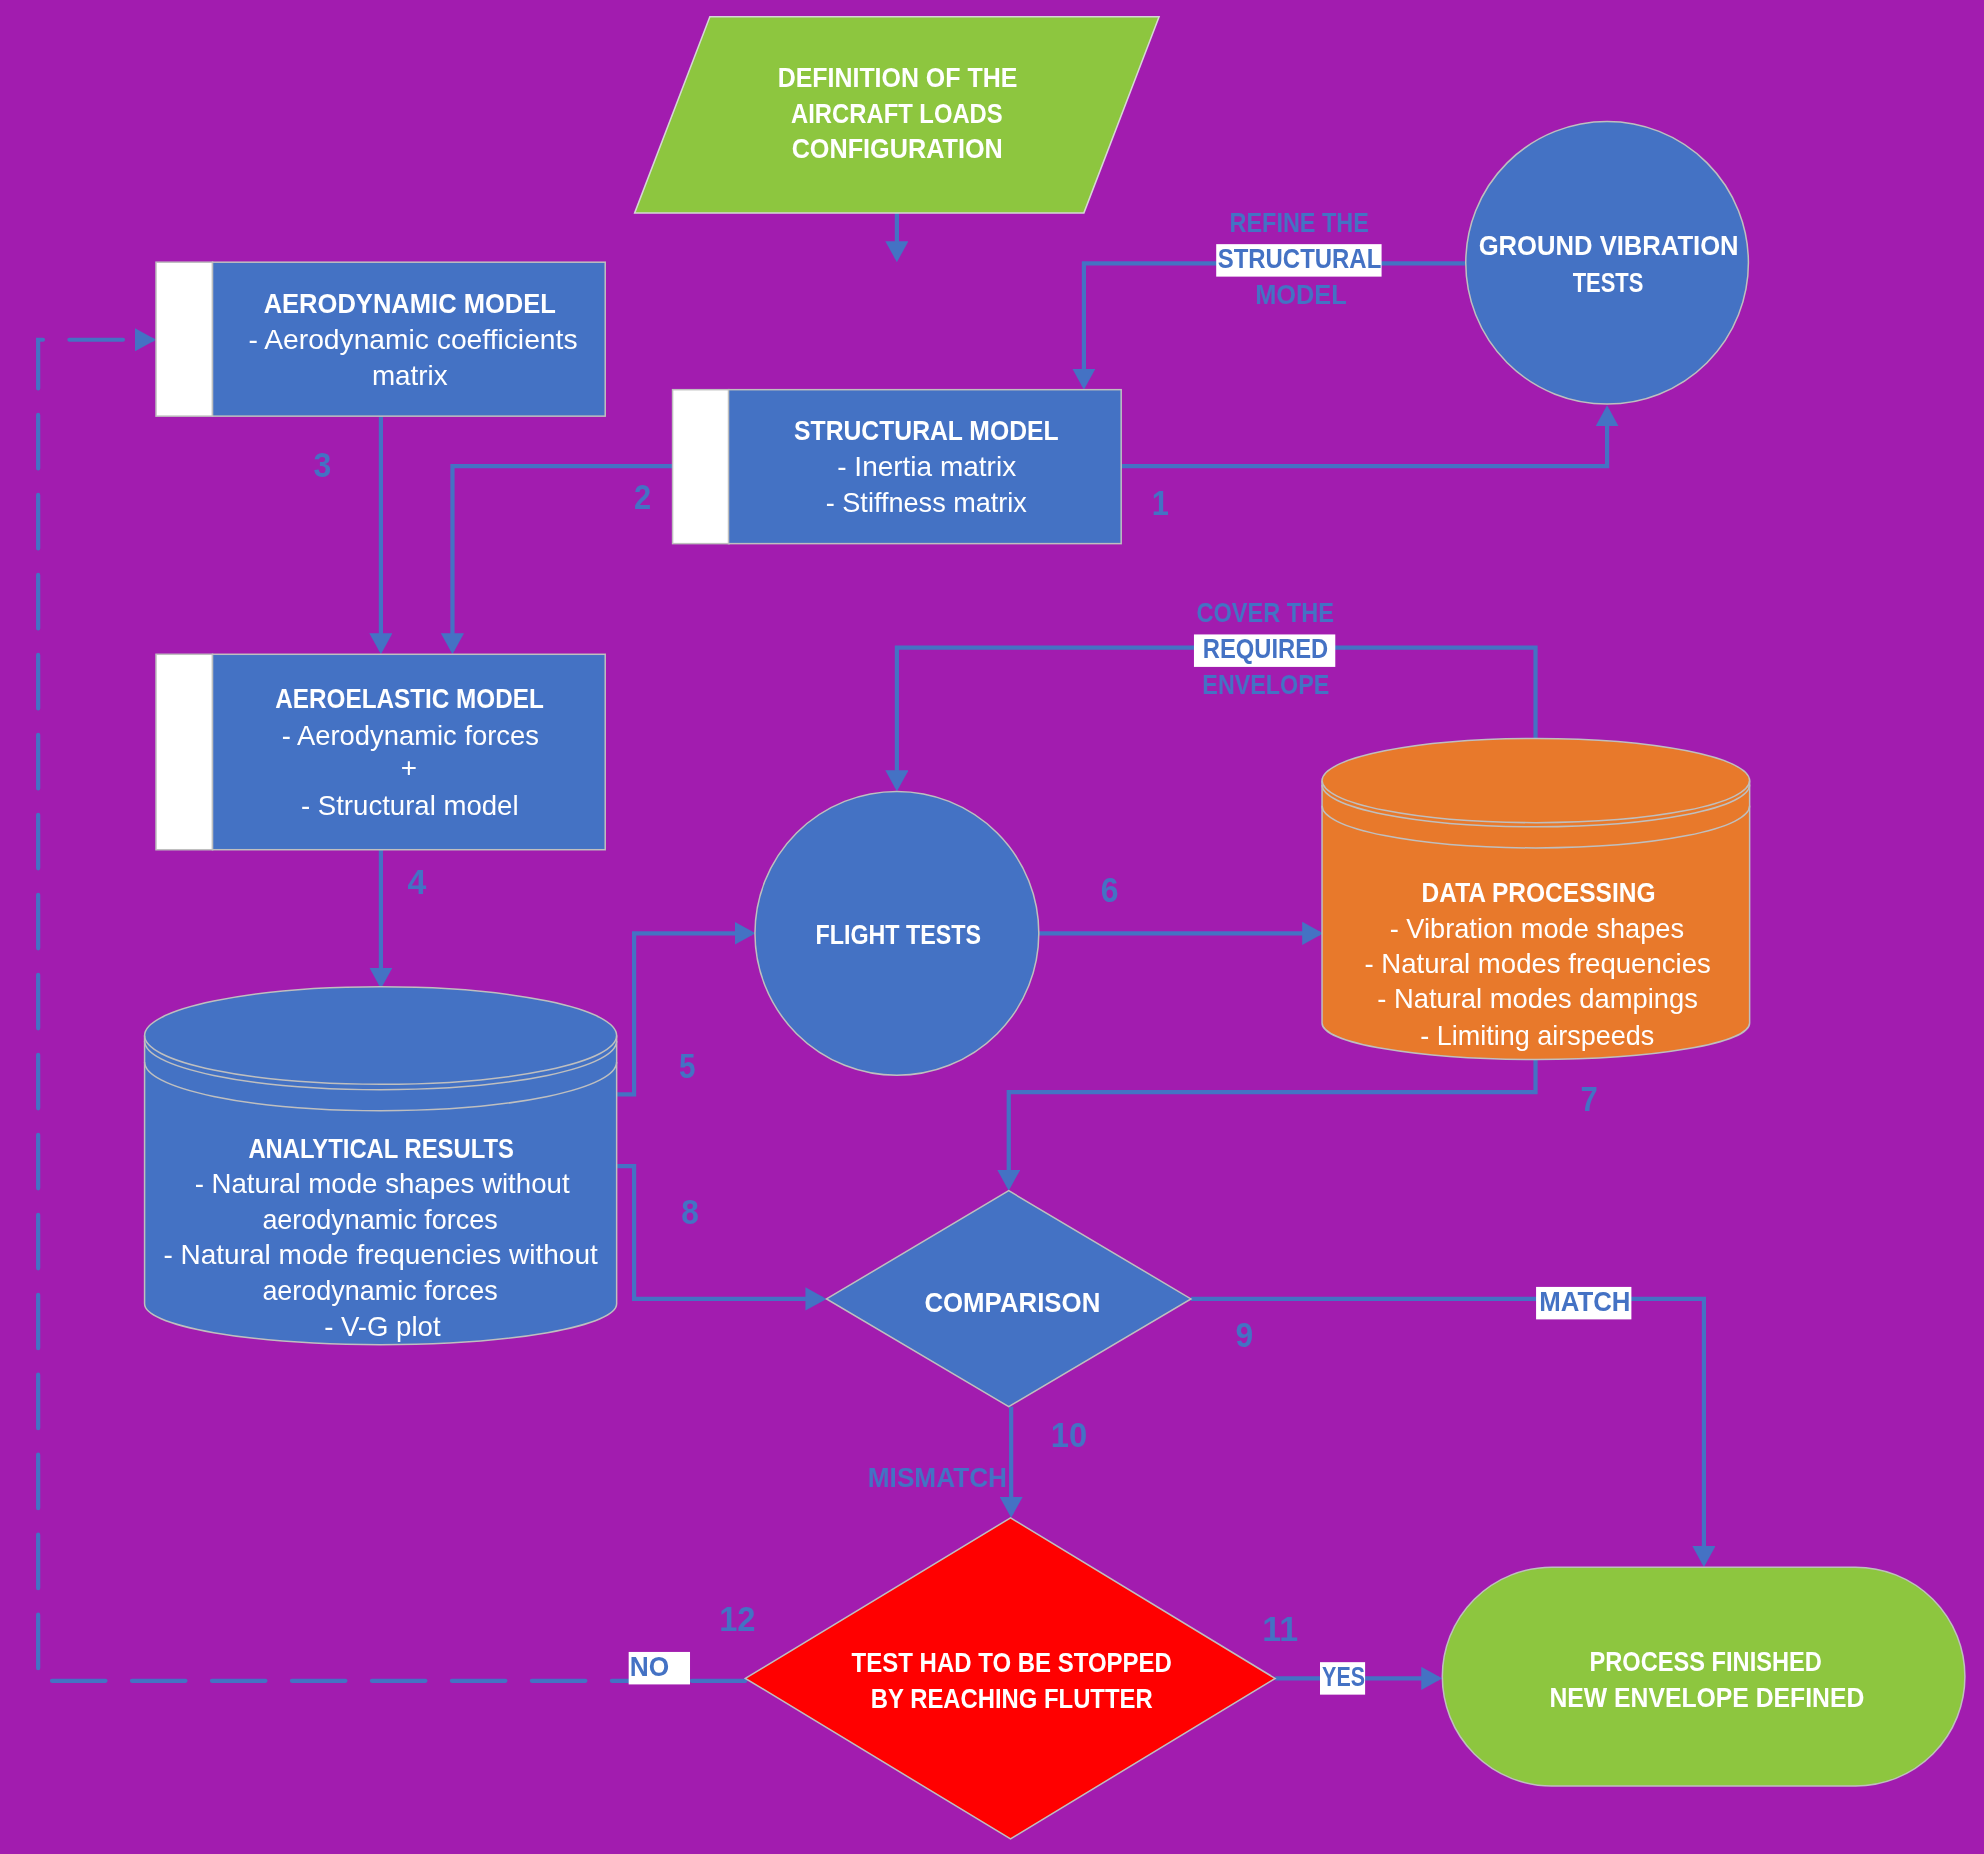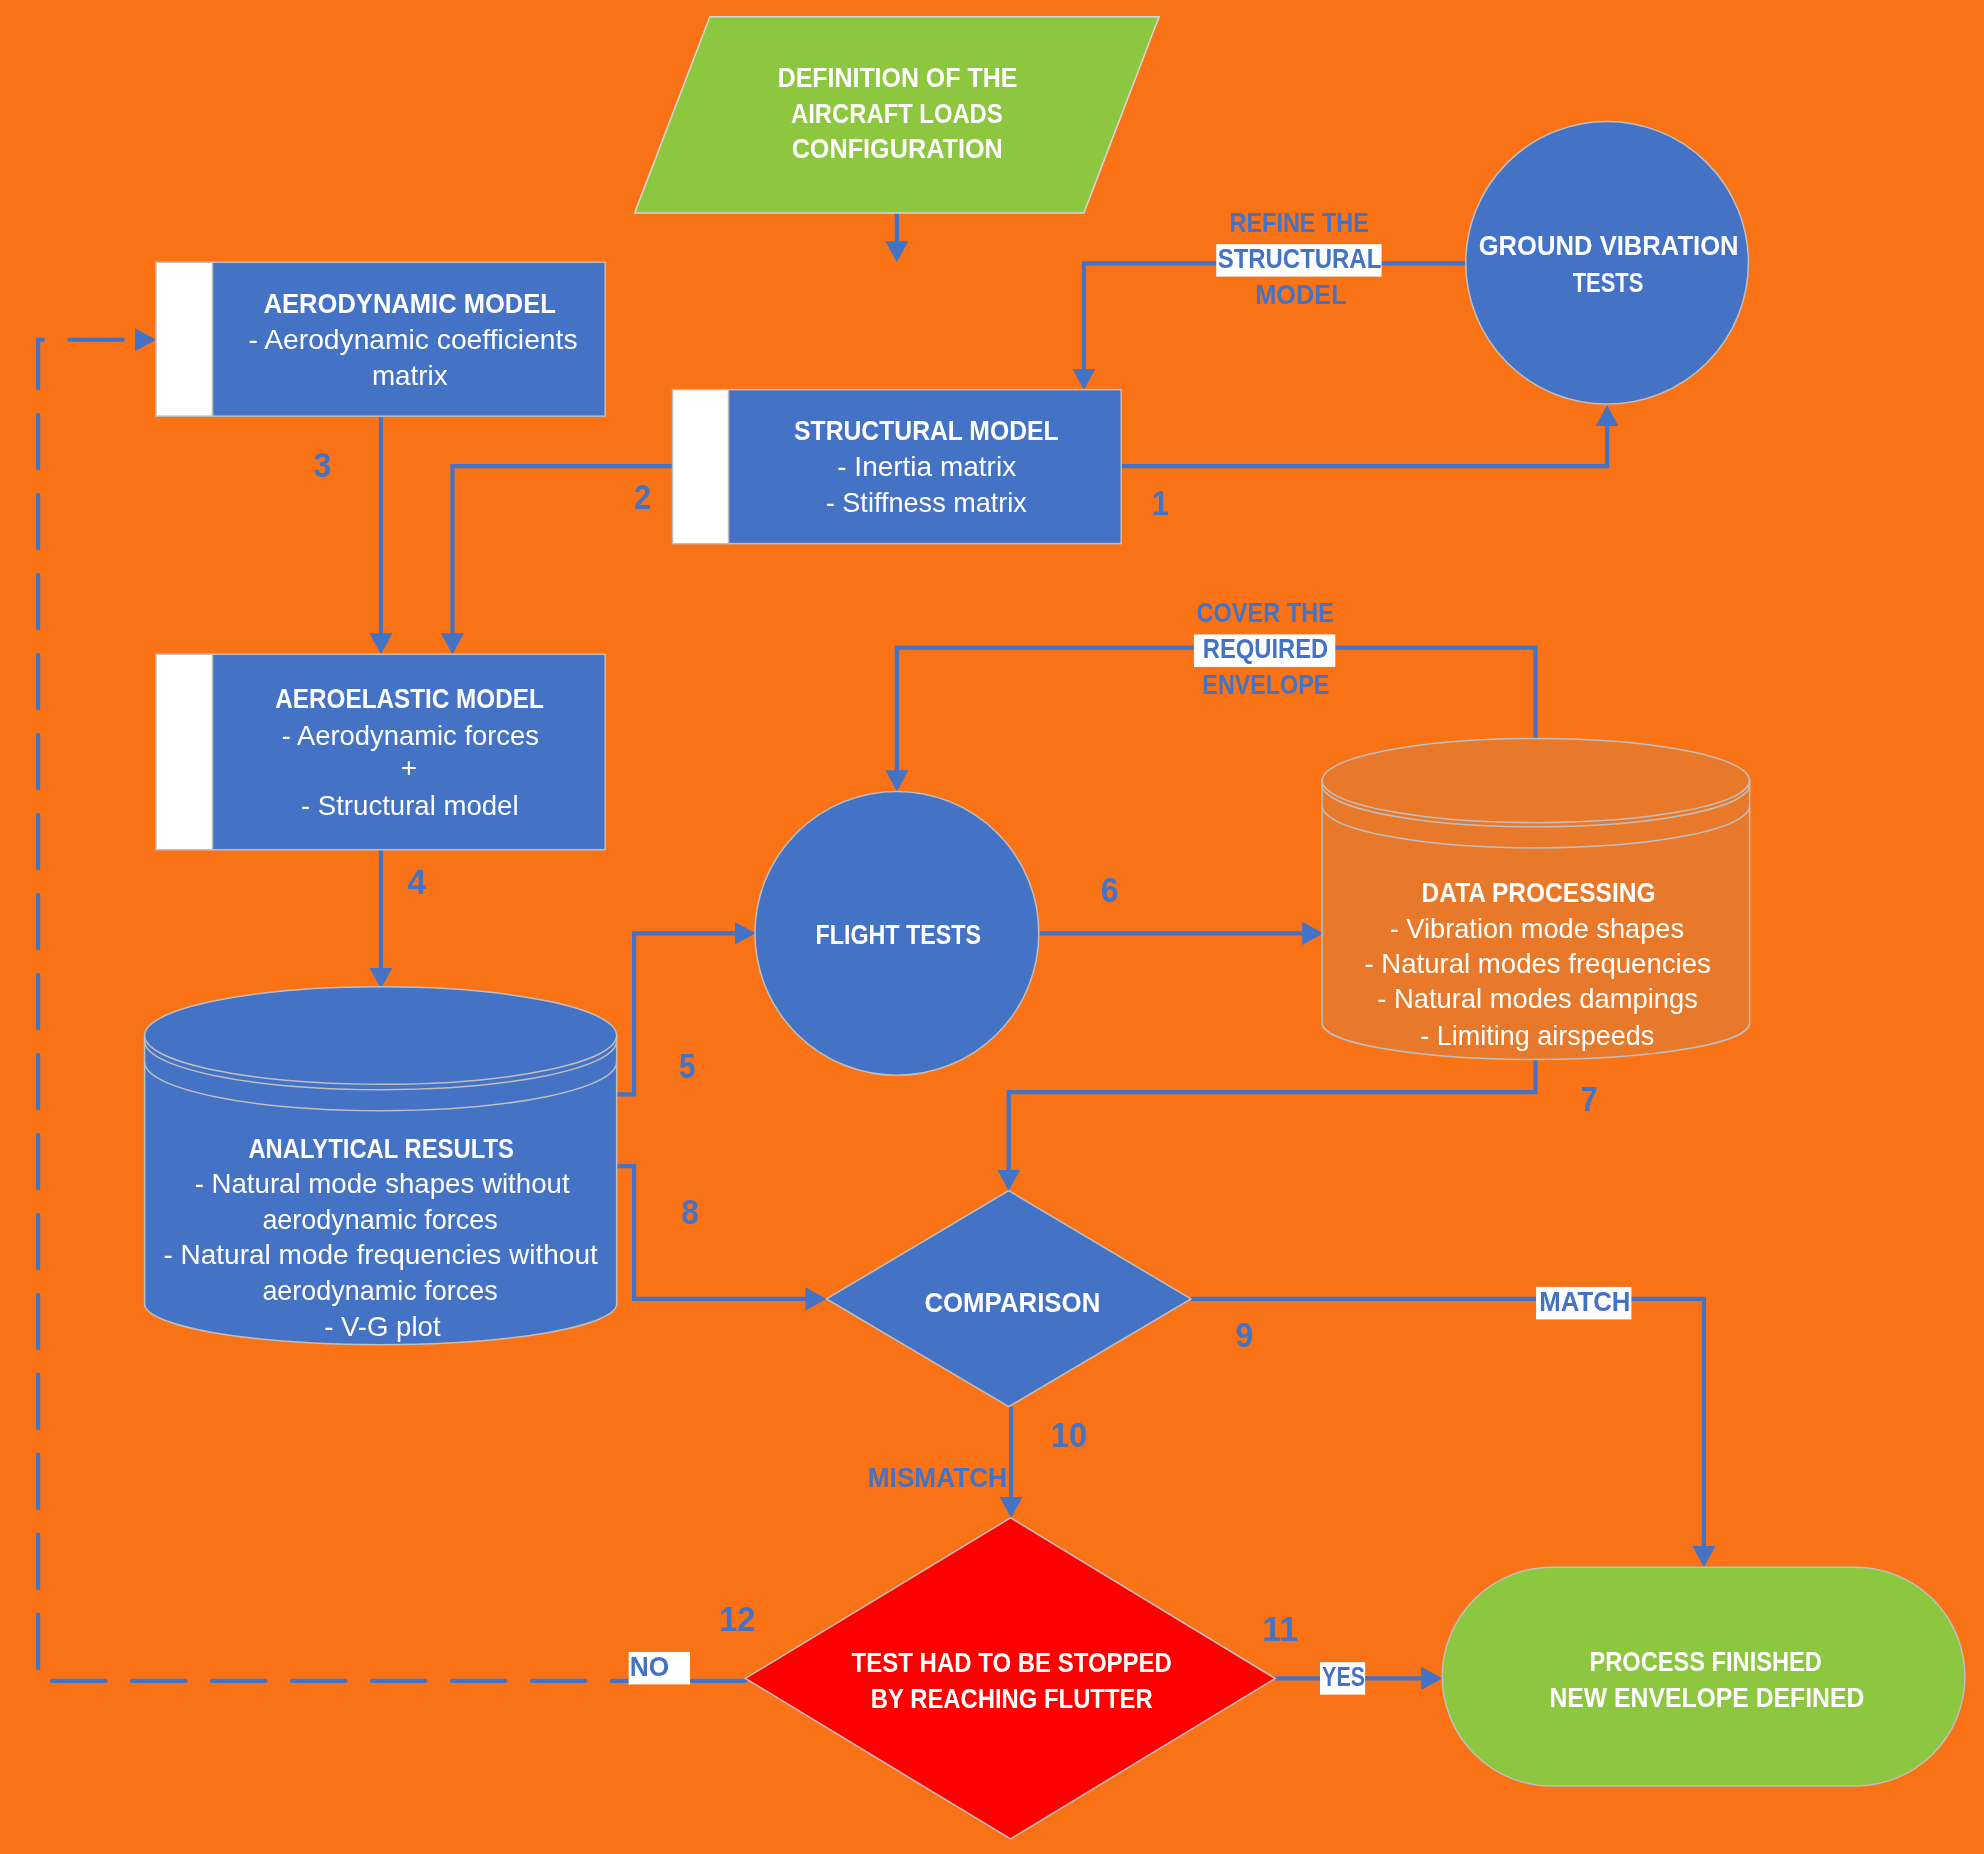--- a/index.html
+++ b/index.html
@@ -1,16 +1,16 @@
 <!DOCTYPE html>
 <html style="font-size:9.6px"><head>
 <meta charset="utf-8">
 <style>
   html,body{margin:0;padding:0;background:#ffffff;}
-  #page{position:relative;width:1985px;height:1854px;background:#f97316;overflow:hidden;}
+  #page{position:relative;width:1985px;height:1854px;background:#a21caf;overflow:hidden;}
   svg{display:block;}
   .lbl{font-family:"Liberation Sans",sans-serif;}
 </style>
 </head>
 <body>
 
 <div id="page">
 <svg width="1985" height="1854" viewBox="0 0 3300 3083" xmlns="http://www.w3.org/2000/svg">
   <defs>
     <marker id="arrowEnd" viewBox="0 0 10 11" refX="8.29" refY="5.5" markerWidth="5" markerHeight="5.5" orient="auto-start-reverse" markerUnits="strokeWidth">

